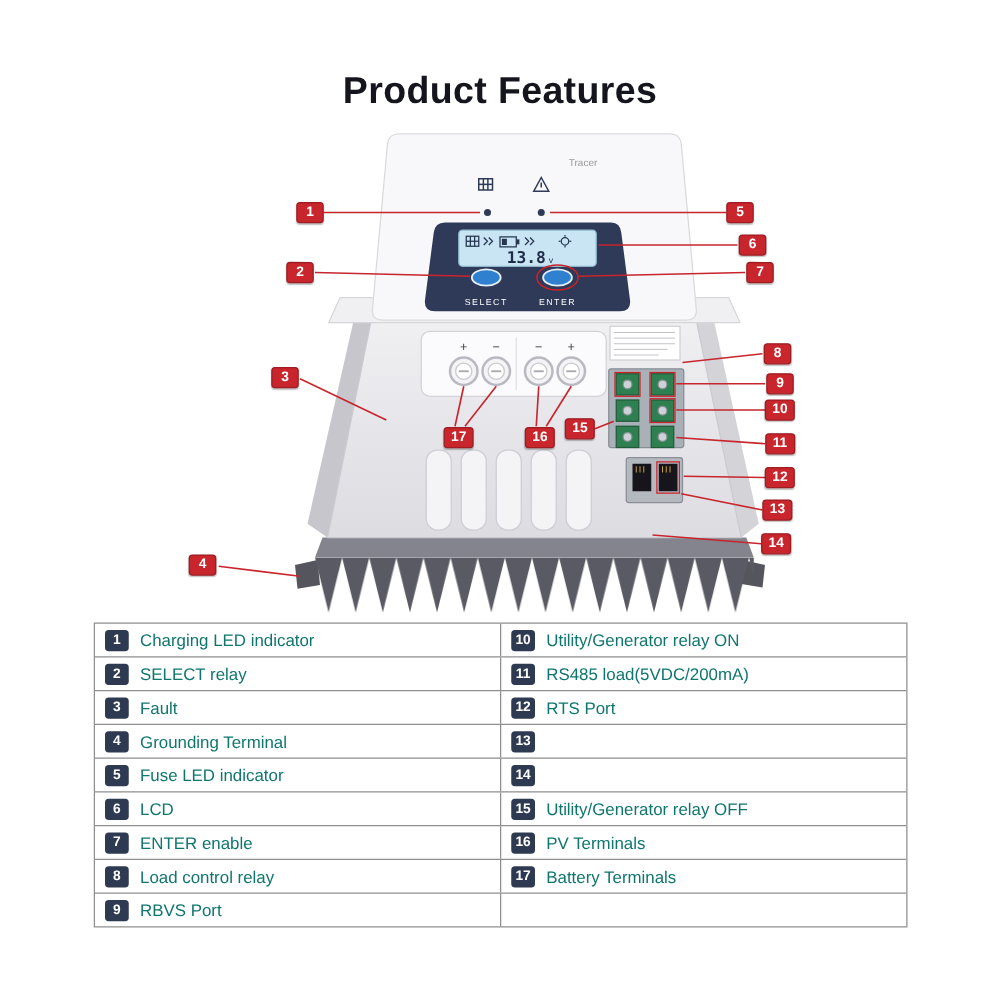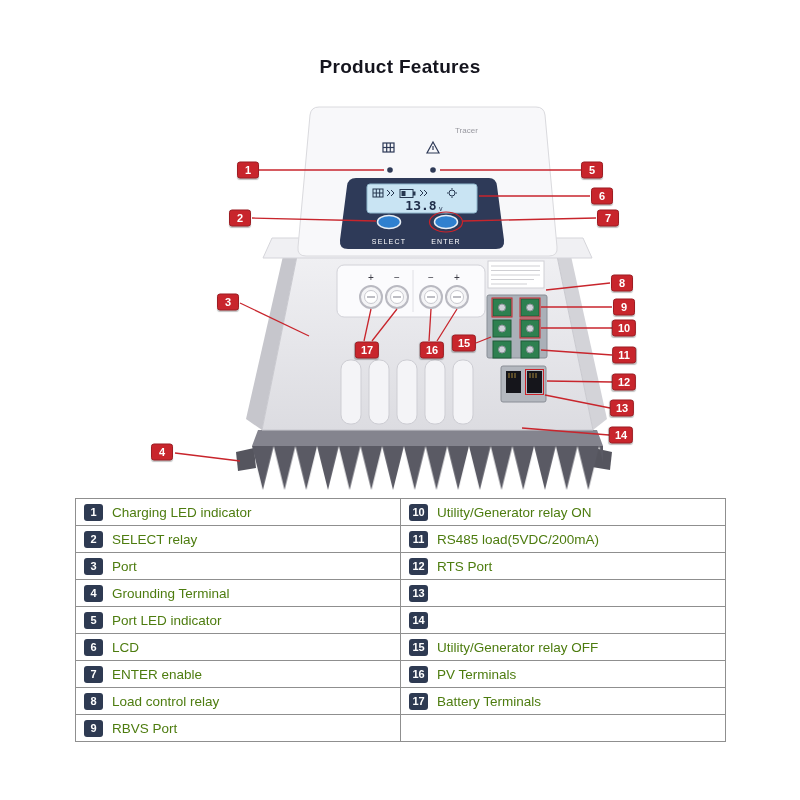--- a/index.html
+++ b/index.html
@@ -1,29 +1,29 @@
 <!DOCTYPE html>
 <html><head>
 <meta charset="utf-8">
 <style>
   html,body{margin:0;padding:0;background:#ffffff;}
   .page{position:relative;width:800px;height:800px;background:#fff;overflow:hidden;font-family:"Liberation Sans",sans-serif;}
-  .title{position:absolute;top:56px;left:0;width:100%;text-align:center;font-size:19px;font-weight:bold;color:#15151e;letter-spacing:.3px;}
+  .title{position:absolute;top:56px;left:0;width:100%;text-align:center;font-size:30px;font-weight:bold;color:#15151e;letter-spacing:.3px;}
   .device-svg{position:absolute;left:0;top:0;}
   .callout{position:absolute;transform:translate(-50%,-50%);background:#c8252c;color:#fff;font-weight:bold;
     font-size:11px;line-height:13px;padding:1px 5px;border-radius:3px;border:1px solid #9e1d23;
     min-width:10px;text-align:center;box-shadow:0 1px 1px rgba(0,0,0,.25);}
   .features-table{position:absolute;left:75px;top:498px;width:649px;border:1px solid #8f8f8f;background:#fff;}
   .trow{display:grid;grid-template-columns:325px 1fr;height:26px;}
   .trow + .trow{border-top:1px solid #8f8f8f;}
   .tcell{display:flex;align-items:center;gap:9px;padding:0 8px;height:100%;box-sizing:border-box;}
   .tcell:first-child{border-right:1px solid #8f8f8f;}
   .badge{display:inline-flex;align-items:center;justify-content:center;width:19px;height:17px;border-radius:3px;
     background:#2e3a52;color:#fff;font-size:11px;font-weight:bold;flex:0 0 auto;}
-  .tlabel{font-size:13.5px;color:#4d7c0f;white-space:nowrap;}
+  .tlabel{font-size:13.5px;color:#0f766e;white-space:nowrap;}
   svg text{font-family:"Liberation Sans",sans-serif;}
   .lcd-num{font-family:"DejaVu Sans Mono",monospace;font-weight:bold;}
 </style>
 </head>
 <body>
 
 <div class="page">
 
   <div class="title">Product Features</div>
 
@@ -239,40 +239,40 @@
           <span class="tlabel">SELECT relay</span>
         </div>
         <div class="tcell">
           <span class="badge">11</span>
           <span class="tlabel">RS485 load(5VDC/200mA)</span>
         </div>
       </div>
       <div class="trow">
         <div class="tcell">
           <span class="badge">3</span>
-          <span class="tlabel">Port</span>
+          <span class="tlabel">Fault</span>
         </div>
         <div class="tcell">
           <span class="badge">12</span>
           <span class="tlabel">RTS Port</span>
         </div>
       </div>
       <div class="trow">
         <div class="tcell">
           <span class="badge">4</span>
           <span class="tlabel">Grounding Terminal</span>
         </div>
         <div class="tcell">
           <span class="badge">13</span>
         </div>
       </div>
       <div class="trow">
         <div class="tcell">
           <span class="badge">5</span>
-          <span class="tlabel">Port LED indicator</span>
+          <span class="tlabel">Fuse LED indicator</span>
         </div>
         <div class="tcell">
           <span class="badge">14</span>
         </div>
       </div>
       <div class="trow">
         <div class="tcell">
           <span class="badge">6</span>
           <span class="tlabel">LCD</span>
         </div>

